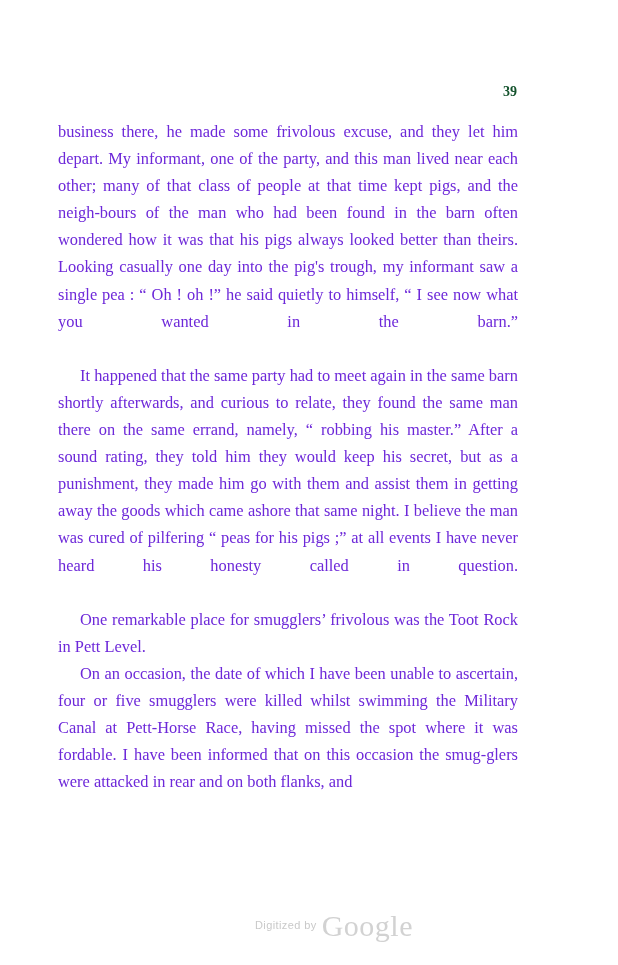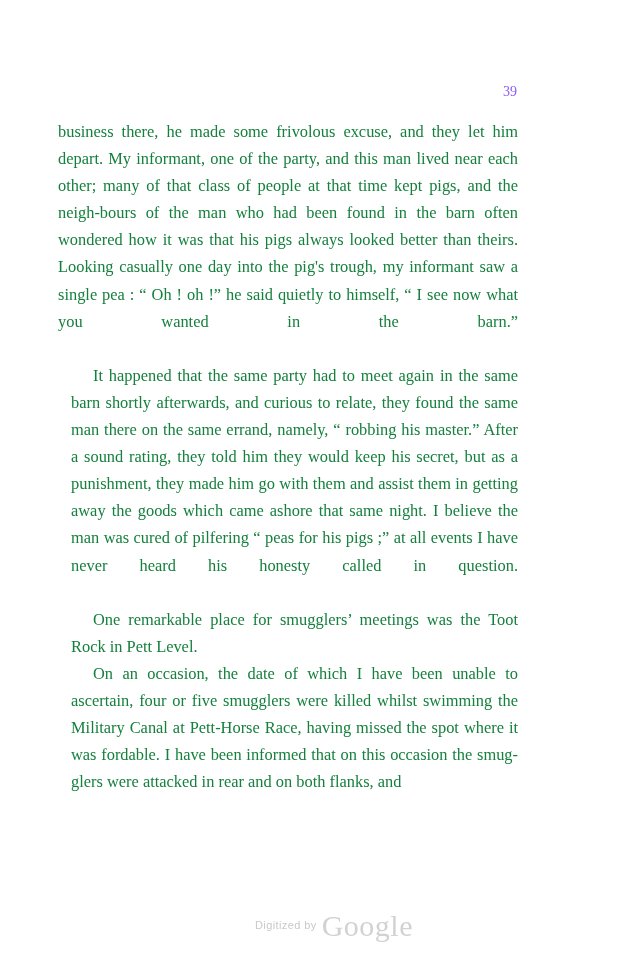--- a/index.html
+++ b/index.html
@@ -36,43 +36,42 @@
     font-size: 15px;
     letter-spacing: 1.1px;
     color: #111111;
     white-space: nowrap;
   }
   .running-head-folio {
     position: absolute;
     right: 0;
     top: 2px;
     font-size: 14px;
-    font-weight: normal;
-    color: #8b5cf6;
+    font-weight: bold;
+    color: #14532d;
   }
 
   
   .textblock {
     position: absolute;
     left: 58px;
     top: 118px;
     width: 460px;
   }
   .para {
     margin: 0;
     font-size: 16.4px;
     line-height: 27.1px;
     text-align: justify;
     text-justify: inter-word;
-    color: #15803d;
+    color: #6d28d9;
     -webkit-font-smoothing: none;
   }
   .para.indent {
     text-indent: 22px;
-    margin-left: 13px;
   }
   
   .para::after {
     content: "";
     display: inline-block;
     width: 100%;
   }
   .para.stretch-last::after {
     display: none;
   }
@@ -111,21 +110,21 @@
 
 <div class="page">
 
   <div class="running-head">
     <div class="running-head-folio">39</div>
   </div>
 
   <div class="textblock">
     <p class="para">business there, he made some frivolous excuse, and they let him depart.  My informant, one of the party, and this man lived near each other; many of that class of people at that time kept pigs, and the neigh-bours of the man who had been found in the barn often wondered how it was that his pigs always looked better than theirs.  Looking casually one day into the pig's trough, my informant saw a single pea : “ Oh ! oh !” he said quietly to himself, “ I see now what you wanted in the barn.”</p>
     <p class="para indent">It happened that the same party had to meet again in the same barn shortly afterwards, and curious to relate, they found the same man there on the same errand, namely, “ robbing his master.”  After a sound rating, they told him they would keep his secret, but as a punishment, they made him go with them and assist them in getting away the goods which came ashore that same night.  I believe the man was cured of pilfering “ peas for his pigs ;” at all events I have never heard his honesty called in question.</p>
-    <p class="para indent stretch-last">One remarkable place for smugglers’ meetings was the Toot Rock in Pett Level.</p>
+    <p class="para indent stretch-last">One remarkable place for smugglers’ frivolous was the Toot Rock in Pett Level.</p>
     <p class="para indent stretch-last">On an occasion, the date of which I have been unable to ascertain, four or five smugglers were killed whilst swimming the Military Canal at Pett-Horse Race, having missed the spot where it was fordable. I have been informed that on this occasion the smug-glers were attacked in rear and on both flanks, and</p>
   </div>
 
   <div class="watermark">
     <span class="watermark-inner">
       <span class="watermark-prefix">Digitized by</span><span class="watermark-brand">Google</span>
     </span>
   </div>
 
 </div>

